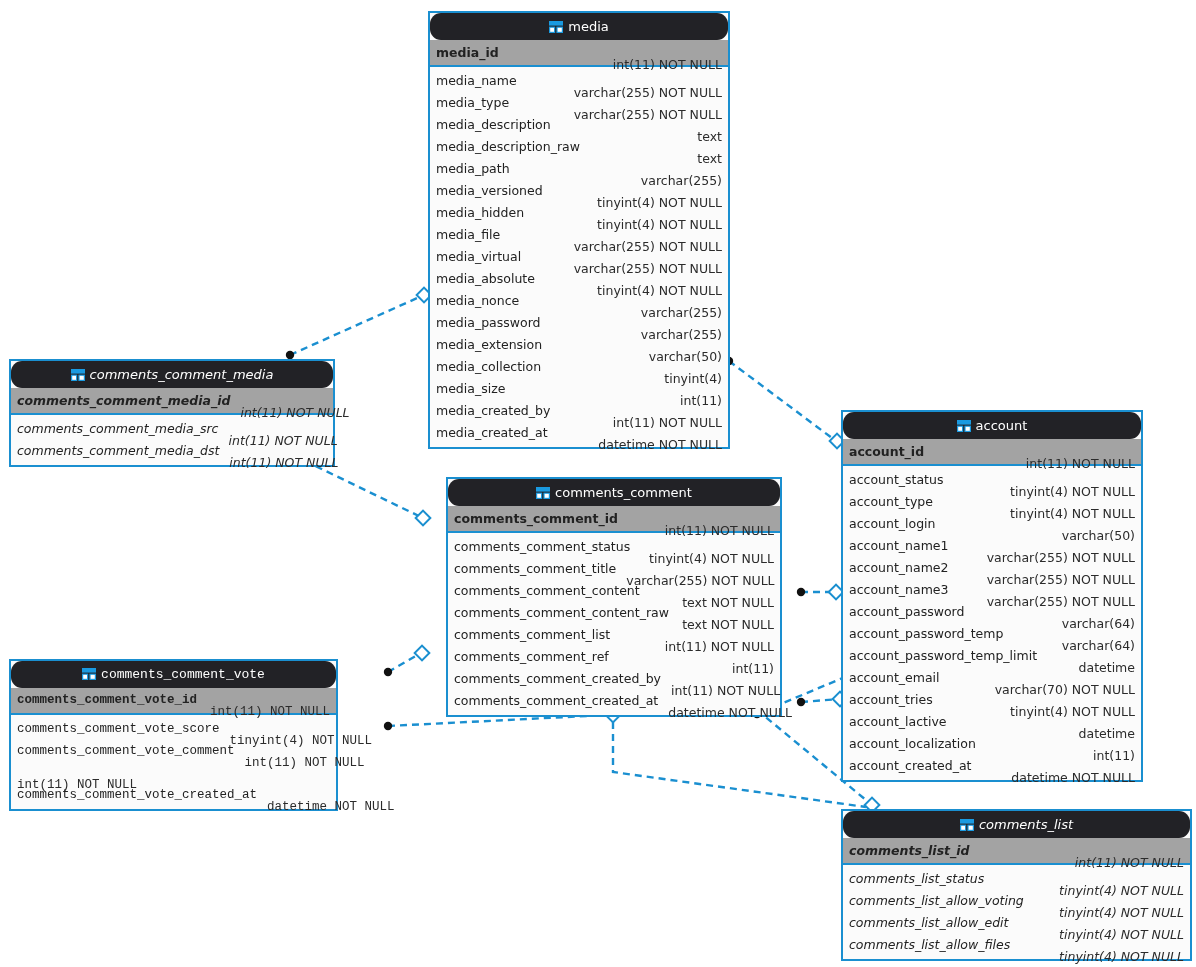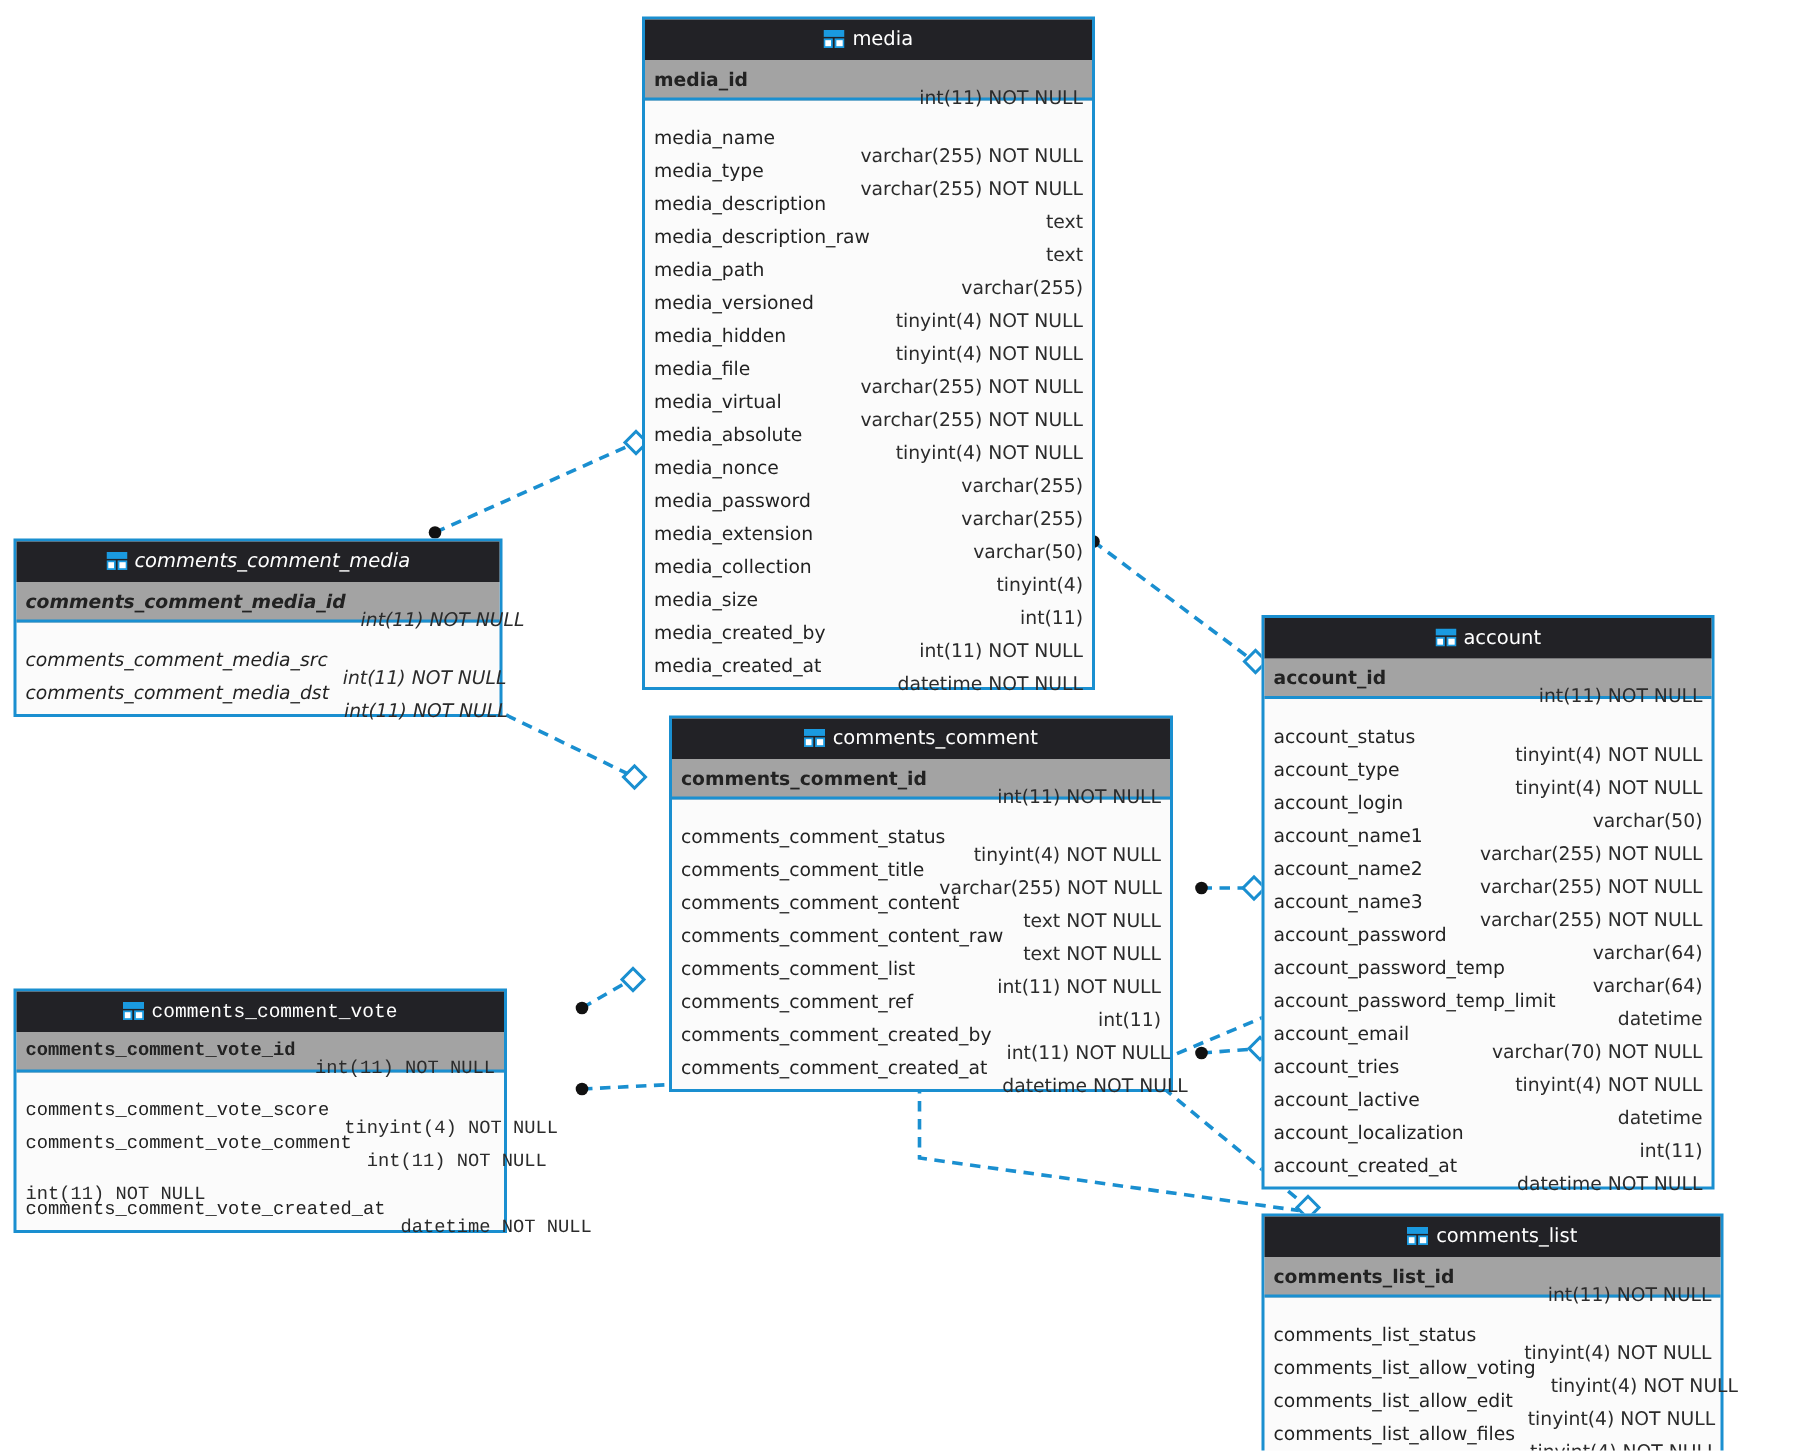--- a/index.html
+++ b/index.html
@@ -43,20 +43,21 @@
 
   .tbl-header {
     background: #222226;
     color: #ffffff;
     height: 27px;
     line-height: 27px;
     text-align: center;
     font-size: 13px;
     white-space: nowrap;
     position: relative;
+    border-radius: 11px;
   }
   .tbl-header .tbl-icon {
     display: inline-block;
     vertical-align: -2px;
     margin-right: 5px;
   }
 
   .pk-row {
     border-bottom: 2px solid #1a8fd0;
     background: #a3a3a3;
@@ -84,30 +85,30 @@
   .col-name {
     text-align: left;
     padding-right: 10px;
   }
   .col-type {
     text-align: center;
     color: #2b2b2b;
     margin-top: 24px;
   }
   .body-rows {
-    padding: 14px 0 3px 0;
+    padding: 3px 0 3px 0;
   }
 
   
   #tbl-media           { left: 428px; top: 11px;  width: 302px; }
   #tbl-ccmedia         { left: 9px;   top: 359px; width: 326px; font-style: italic; }
   #tbl-ccomment        { left: 446px; top: 477px; width: 336px; }
   #tbl-account         { left: 841px; top: 410px; width: 302px; }
   #tbl-ccvote          { left: 9px;   top: 659px; width: 329px; font-family: Liberation Mono, monospace; }
-  #tbl-clist           { left: 841px; top: 809px; width: 308px; }
+  #tbl-clist           { left: 841px; top: 809px; width: 351px; font-style: italic; }
 </style>
 </head>
 <body>
 
 <div id="canvas">
 
   <svg id="edge-layer" viewBox="0 0 1196 967" width="1196" height="967" xmlns="http://www.w3.org/2000/svg">
 
     <g>
       <path d="M 290,355 L 424,295" stroke="#1a8fd0" stroke-width="2.4" stroke-dasharray="7,5" fill="none"></path>

